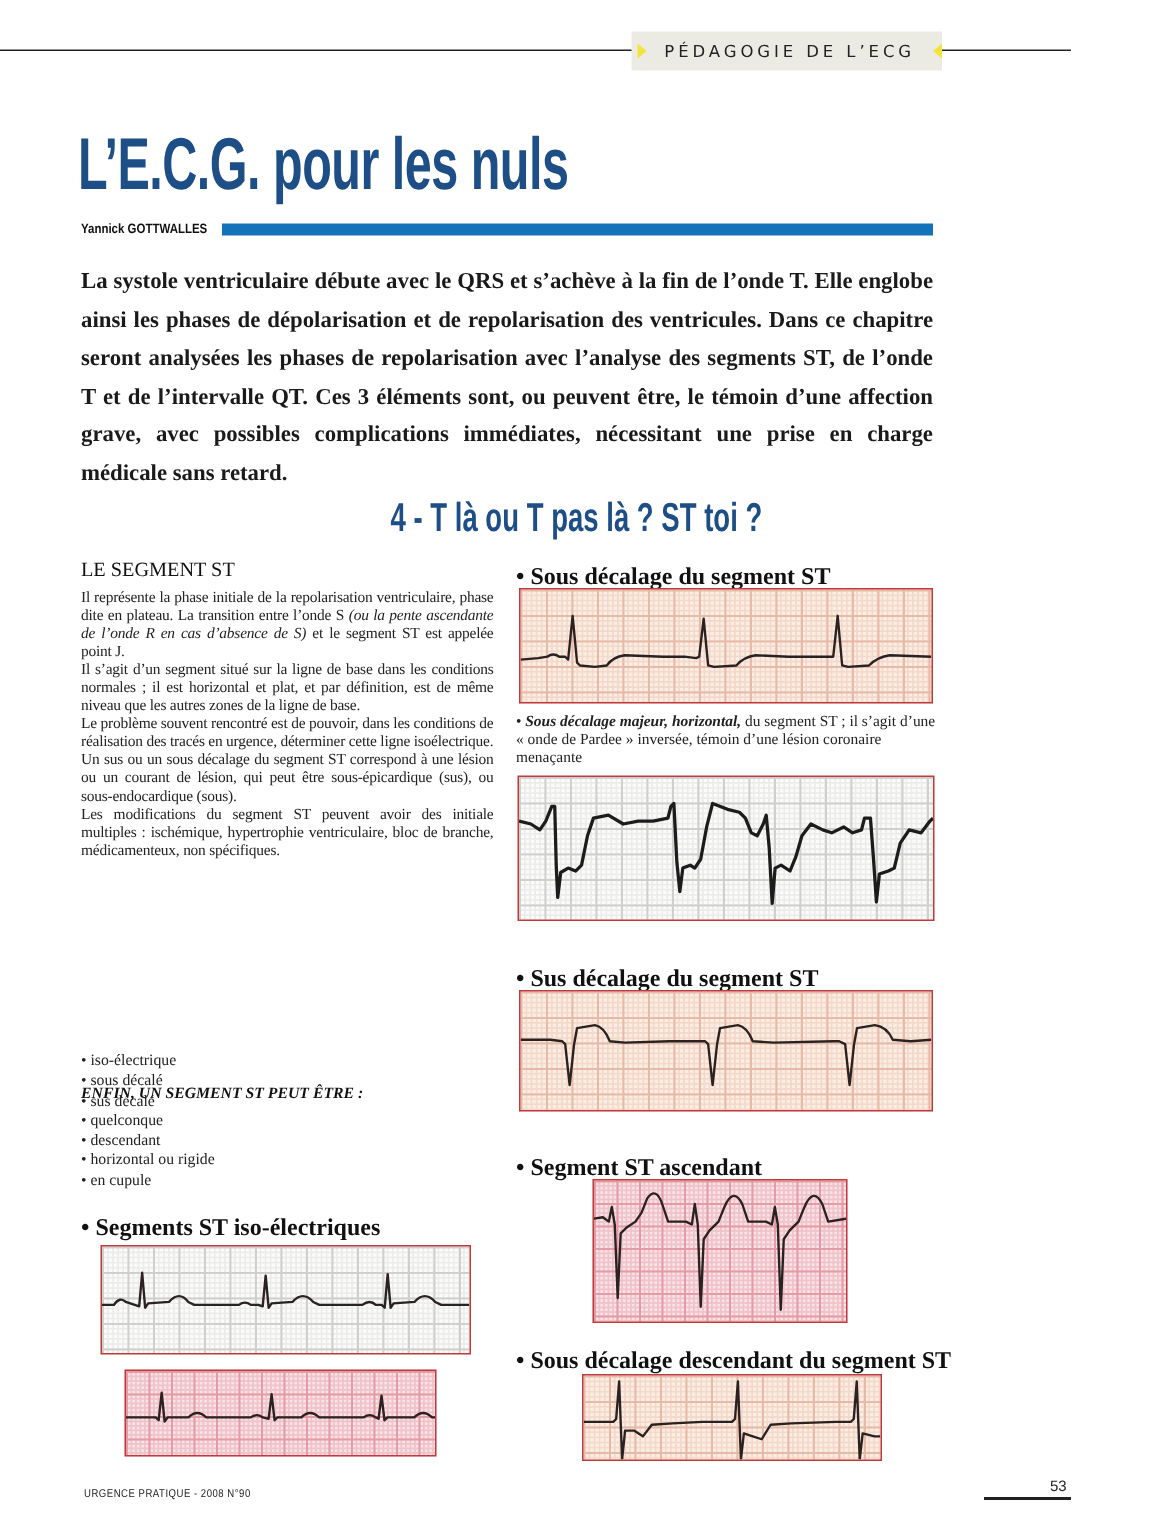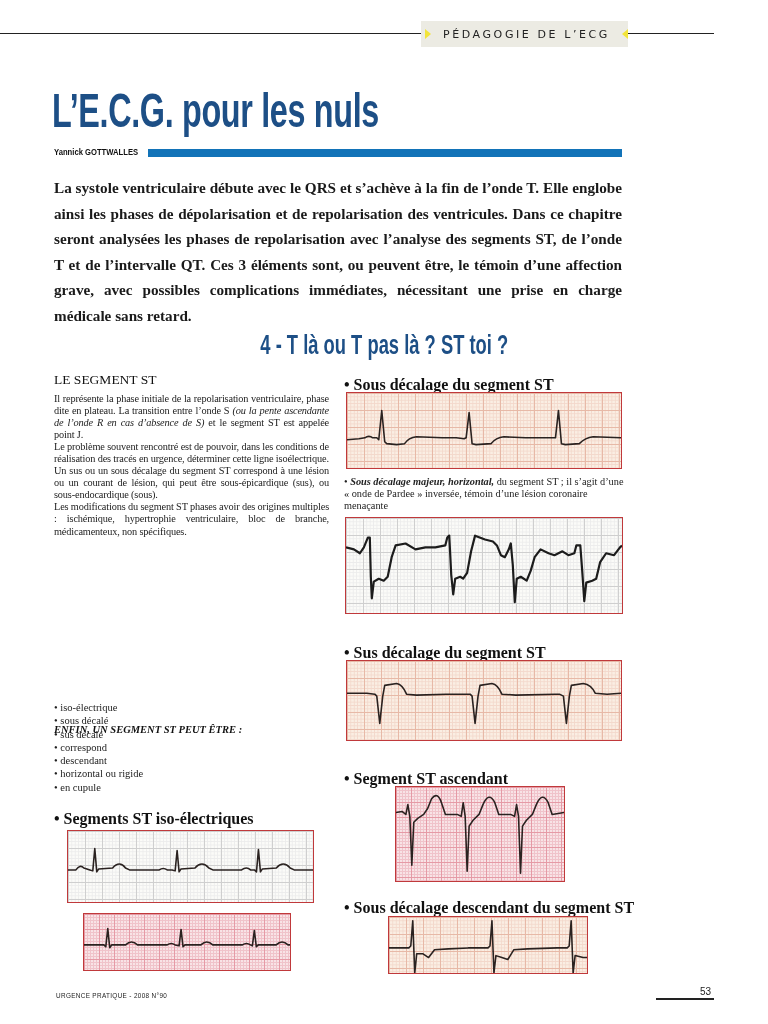--- a/index.html
+++ b/index.html
@@ -90,31 +90,32 @@
 
 <div class="abs intro">La systole ventriculaire débute avec le QRS et s’achève à la fin de l’onde T. Elle englobe ainsi les phases de dépolarisation et de repolarisation des ventricules. Dans ce chapitre seront analysées les phases de repolarisation avec l’analyse des segments ST, de l’onde T et de l’intervalle QT. Ces 3 éléments sont, ou peuvent être, le témoin d’une affection grave, avec possibles complications immédiates, nécessitant une prise en charge médicale sans retard.</div>
 
 <div class="abs chapter">
   <span>4 - T là ou T pas là ? ST toi ?</span>
 </div>
 
 <div class="abs sec-title">LE SEGMENT ST</div>
 <div class="abs body-col">
   <p><span>Il représente la phase initiale de la repolarisation ventriculaire, phase dite en plateau. La transition entre l’onde S </span><em>(ou la pente ascendante de l’onde R en cas d’absence de S)</em><span> et le segment ST est appelée point J.</span></p>
+  <p>Il s’agit d’un segment situé sur la ligne de base dans les conditions normales ; il est horizontal et plat, et par définition, est de même niveau que les autres zones de la ligne de base.</p>
   <p>Le problème souvent rencontré est de pouvoir, dans les conditions de réalisation des tracés en urgence, déterminer cette ligne isoélectrique.</p>
   <p>Un sus ou un sous décalage du segment ST correspond à une lésion ou un courant de lésion, qui peut être sous-épicardique (sus), ou sous-endocardique (sous).</p>
-  <p>Les modifications du segment ST phases avoir des origines multiples : ischémique, hypertrophie ventriculaire, bloc de branche, médicamenteux, non spécifiques.</p>
+  <p>Les modifications du segment ST peuvent avoir des initiale multiples : ischémique, hypertrophie ventriculaire, bloc de branche, médicamenteux, non spécifiques.</p>
 </div>
 
 <div class="abs list-title">ENFIN, UN SEGMENT ST PEUT ÊTRE :</div>
 <ul class="abs list">
   <li>iso-électrique</li>
   <li>sous décalé</li>
   <li>sus décalé</li>
-  <li>correspond</li>
+  <li>quelconque</li>
   <li>descendant</li>
   <li>horizontal ou rigide</li>
   <li>en cupule</li>
 </ul>
 
 <div class="abs caption" style="left:54px; top:810px;">Segments ST iso-électriques</div>
 
 <div class="abs ecg grid-white" style="left:67px; top:830px; width:247px; height:73px;">
   <svg viewBox="0 0 247 73" preserveAspectRatio="none">
     <path class="trace" d="M0,40 L8,40 Q12,34 16,38 L22,40 L25,41 L27,18 L29,42 L31,39 L45,38 Q52,30 58,38 L62,40 L92,40 Q96,37 100,40 L105,40 L108,41 L110,20 L112,42 L114,39 L128,38 Q135,30 142,38 L146,40 L175,40 Q180,36 184,40 L188,40 L190,42 L192,19 L194,42 L196,39 L210,38 Q217,30 224,38 L228,40 L247,40"></path>

